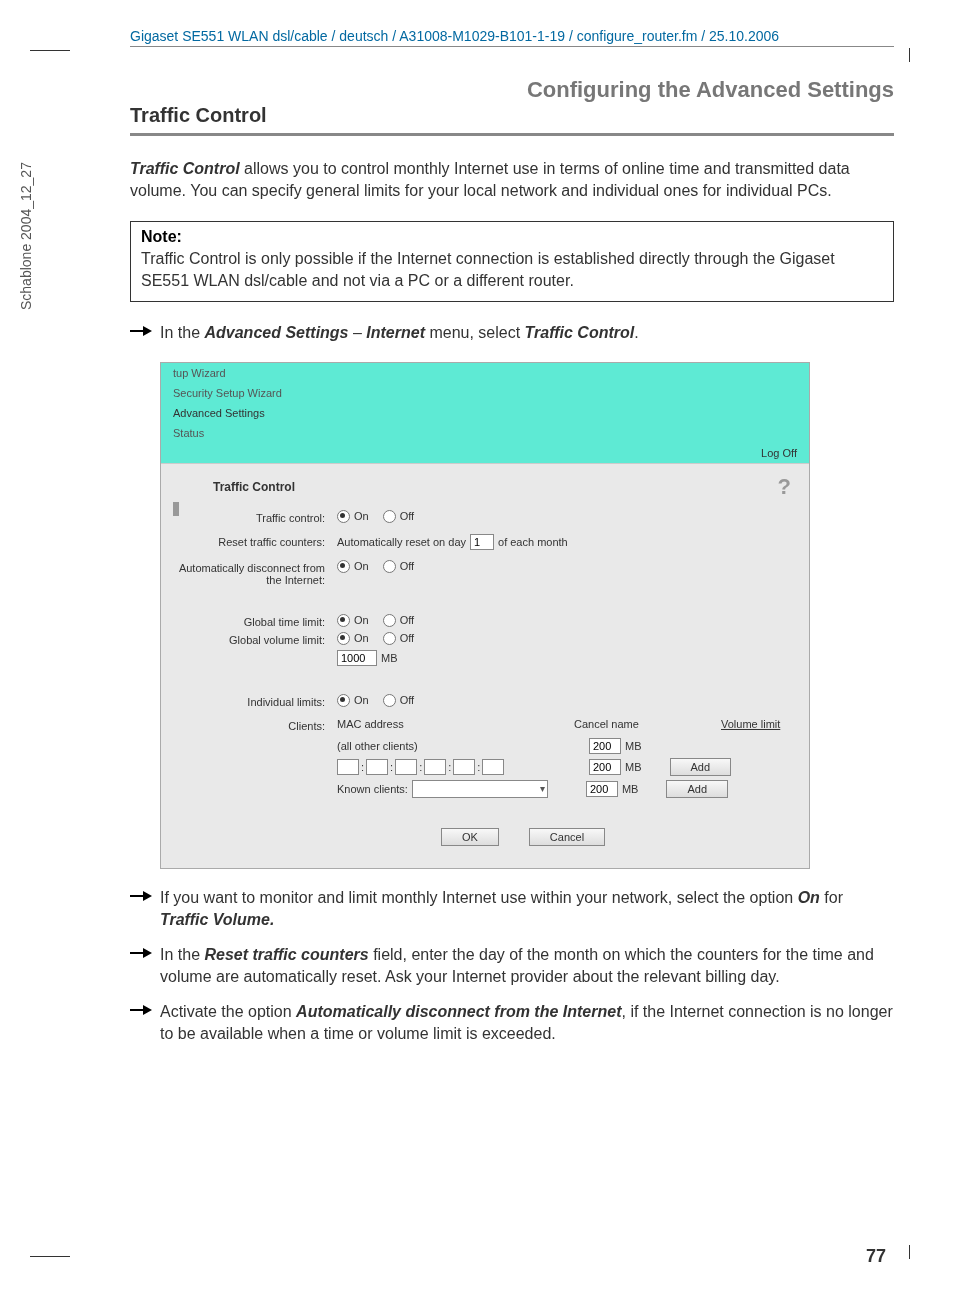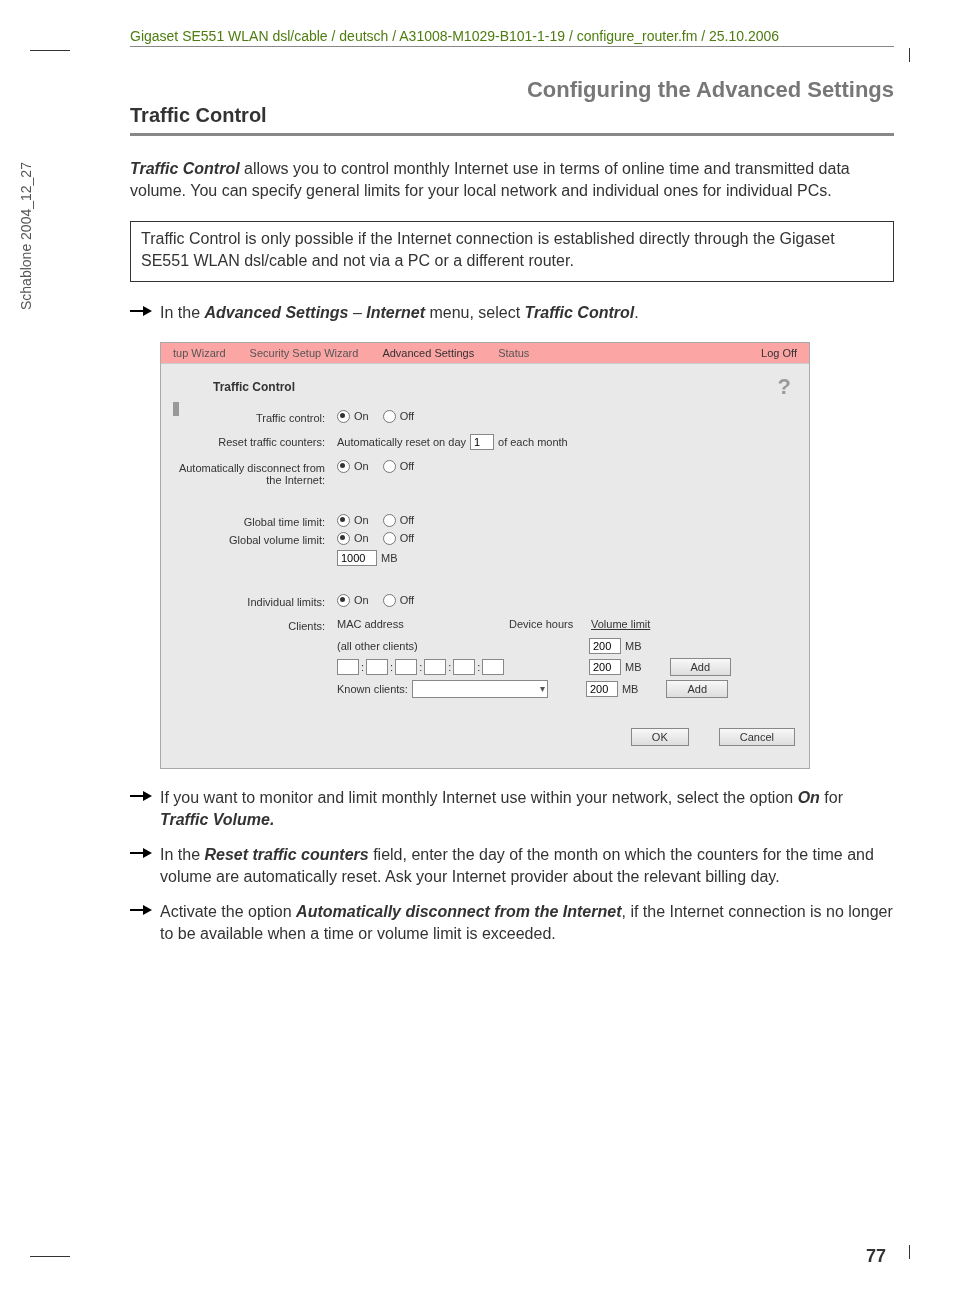--- a/index.html
+++ b/index.html
@@ -12,21 +12,21 @@
     position: relative;
     color: #000;
   }
   .page {
     position: relative;
     padding: 28px 60px 0 130px;
     box-sizing: border-box;
   }
   .header-path {
     font-size: 14px;
-    color: #4d7c0f;
+    color: #0369a1;
     border-bottom: 1px solid #888;
     padding-bottom: 2px;
     margin-bottom: 30px;
   }
   .side-text {
     position: absolute;
     left: 18px;
     top: 310px;
     transform: rotate(-90deg);
     transform-origin: left top;
@@ -70,21 +70,21 @@
   .instr-text { font-size: 16px; line-height:1.35; color:#333;}
   .screenshot {
     margin: 18px 0 18px 30px;
     border: 1px solid #aaa;
     width: 648px;
     background: #e9e9e9;
     font-family: Tahoma, Arial, sans-serif;
     font-size: 11px;
     color: #333;
   }
-  .ss-tabs { display:flex; background:#fca5a5; border-bottom:1px solid #ccc;}
+  .ss-tabs { display:flex; background:#5eead4; border-bottom:1px solid #ccc;flex-direction:column;}
   .ss-tab { padding:4px 12px; color:#555; font-size:11px;}
   .ss-tab.active { color:#333;}
   .ss-logoff { margin-left:auto; padding:4px 12px; font-size:11px;}
   .ss-header { display:flex; align-items:center; padding:10px 12px; }
   .ss-htitle { font-weight:bold; font-size:12px; padding-left:40px;}
   .ss-help { margin-left:auto; font-size:22px; color:#999; font-weight:bold; padding-right:6px;}
   .ss-body { padding: 0 14px 22px 14px;}
   .ss-row { display:flex; align-items:flex-start; margin-bottom:10px;}
   .ss-row.multi { margin-bottom:4px;}
   .ss-label { width: 150px; text-align:right; padding-right:12px; padding-top:2px; color:#333;}
@@ -92,27 +92,27 @@
   .ss-radio { display:inline-flex; align-items:center; margin-right:10px;}
   .ss-radio-dot { width:11px; height:11px; border:1px solid #777; border-radius:50%; background:#fff; margin-right:4px; position:relative;}
   .ss-radio-dot.on::after { content:""; position:absolute; left:2px; top:2px; width:5px; height:5px; background:#333; border-radius:50%;}
   .ss-input { border:1px solid #888; background:#fff; font-size:11px; padding:1px 3px; width:32px; box-sizing:border-box;}
   .ss-input.w40{width:40px;}
   .ss-input.mac{width:22px;}
   .ss-select { border:1px solid #888; background:#fff; font-size:11px; padding:0 2px; width:130px; height:16px; display:inline-flex; align-items:center; justify-content:flex-end;}
   .ss-select .chev{ font-size:10px; color:#555;}
   .ss-btn { border:1px solid #888; background:linear-gradient(#f8f8f8,#ddd); font-size:11px; padding:2px 20px; cursor:default;}
   .ss-spacer { height:18px;}
-  .ss-tbl-head { display:flex; gap:2px; margin-bottom:4px;}
+  .ss-tbl-head { display:flex; gap:2px; margin-bottom:4px;justify-content:space-between;}
   .ss-col-mac { width:170px;}
   .ss-col-dev { width:80px; text-align:left;}
   .ss-col-vol { width:74px; text-align:left;text-decoration:underline;}
   .ss-tbl-row { display:flex; align-items:center; gap:4px; margin-bottom:4px;}
   .ss-unit { color:#333;}
-  .ss-actions { display:flex; gap:30px; justify-content:flex-end; margin-left:76px; margin-top:30px;}
+  .ss-actions { display:flex; gap:30px; justify-content:center; margin-left:76px; margin-top:30px;}
   .page-num {
     position:absolute; right:68px; bottom:40px; font-size:18px; font-weight:bold; color:#333;
   }
   .crop-tl, .crop-tr, .crop-bl, .crop-br { position:absolute; width:40px; height:1px; background:#333;}
 </style>
 </head>
 <body>
 
 <div class="crop-tl" style="left:30px; top:50px;"></div>
 <div class="crop-tr" style="right:44px; top:48px; width:1px; height:14px;"></div>
@@ -127,20 +127,21 @@
   <div class="chapter-title">Configuring the Advanced Settings</div>
 
   <div class="section-title">Traffic Control</div>
   <div class="title-rule"></div>
 
   <div class="body-text">
     <span class="bold">Traffic Control</span><span> allows you to control monthly Internet use in terms of online time and transmitted data volume. You can specify general limits for your local network and individual ones for individual PCs.</span>
   </div>
 
   <div class="note-box">
+    <div class="note-title">Note:</div>
     <div class="body-text">Traffic Control is only possible if the Internet connection is established directly through the Gigaset SE551 WLAN dsl/cable and not via a PC or a different router.</div>
   </div>
 
   <div class="instr-row">
     <div class="arrow">
       <svg width="22" height="14">
           <line x1="0" y1="7" x2="18" y2="7" stroke="#000" stroke-width="2"></line>
           <polygon points="13,2 22,7 13,12" fill="#000"></polygon>
         </svg>
     </div>
@@ -252,21 +253,21 @@
               <span>Off</span>
             </span>
         </div>
       </div>
 
       <div class="ss-row multi">
         <div class="ss-label">Clients:</div>
         <div class="ss-controls" style="width:100%;">
           <div class="ss-tbl-head" style="width:100%;">
             <div class="ss-col-mac">MAC address</div>
-            <div class="ss-col-dev">Device hours</div>
+            <div class="ss-col-dev">Cancel name</div>
             <div class="ss-col-vol">Volume limit</div>
           </div>
         </div>
       </div>
 
       <div class="ss-tbl-row" style="margin-left:162px;">
         <div style="width:248px;">(all other clients)</div>
         <input class="ss-input" value="200" style="">
         <span class="ss-unit">MB</span>
       </div>

